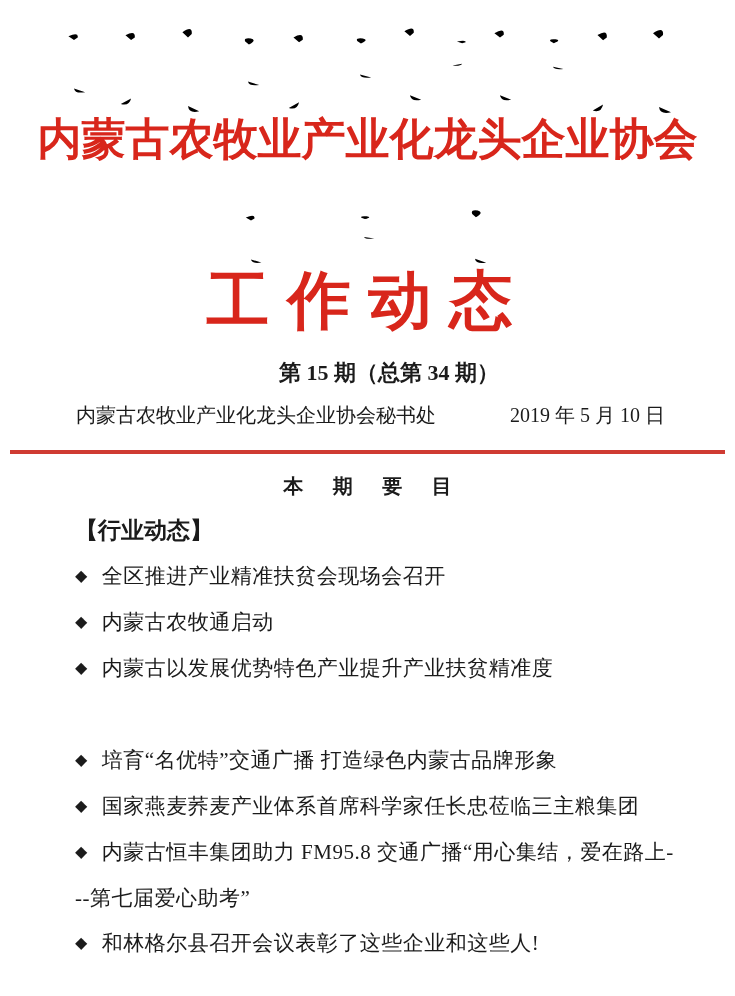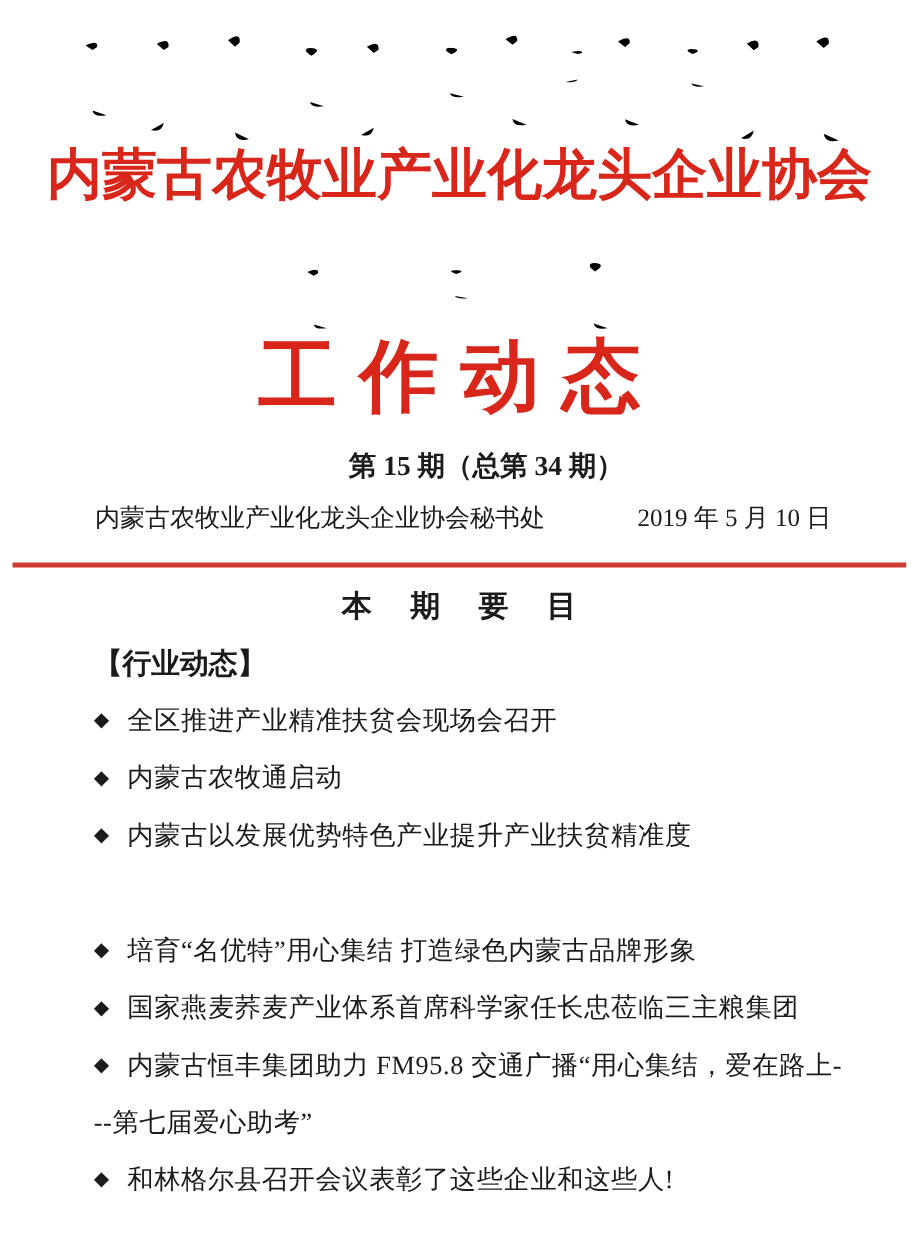--- a/index.html
+++ b/index.html
@@ -56,21 +56,21 @@
     line-height: 26px;
   }
   .red-rule {
     margin: 22px 10px 0 10px;
     height: 4px;
     background: #cf3b32;
   }
   .toc-heading {
     margin-top: 18px;
     text-align: center;
-    font-size: 24px;
+    font-size: 20px;
     line-height: 28px;
     font-weight: bold;
     letter-spacing: 12px;
     padding-left: 12px;
     font-family: "Liberation Sans", "DejaVu Sans", sans-serif;
   }
   .toc-section { padding: 0 60px 0 75px; }
   .toc-section .sec-title {
     font-size: 23px;
     line-height: 28px;
@@ -160,21 +160,21 @@
       </div>
       <div class="toc-item">
         <span class="bullet">◆</span><span>内蒙古以发展优势特色产业提升产业扶贫精准度</span>
       </div>
     </div>
   </div>
 
   <div class="toc-section sec2">
     <div class="sec-items">
       <div class="toc-item">
-        <span class="bullet">◆</span><span>培育“名优特”用心集结 打造绿色内蒙古品牌形象</span>
+        <span class="bullet">◆</span><span>培育“名优特”交通广播 打造绿色内蒙古品牌形象</span>
       </div>
       <div class="toc-item">
         <span class="bullet">◆</span><span>国家燕麦荞麦产业体系首席科学家任长忠莅临三主粮集团</span>
       </div>
       <div class="toc-item">
         <span class="bullet">◆</span><span>内蒙古恒丰集团助力 FM95.8 交通广播“用心集结，爱在路上---第七届爱心助考”</span>
       </div>
       <div class="toc-item">
         <span class="bullet">◆</span><span>和林格尔县召开会议表彰了这些企业和这些人!</span>
       </div>

